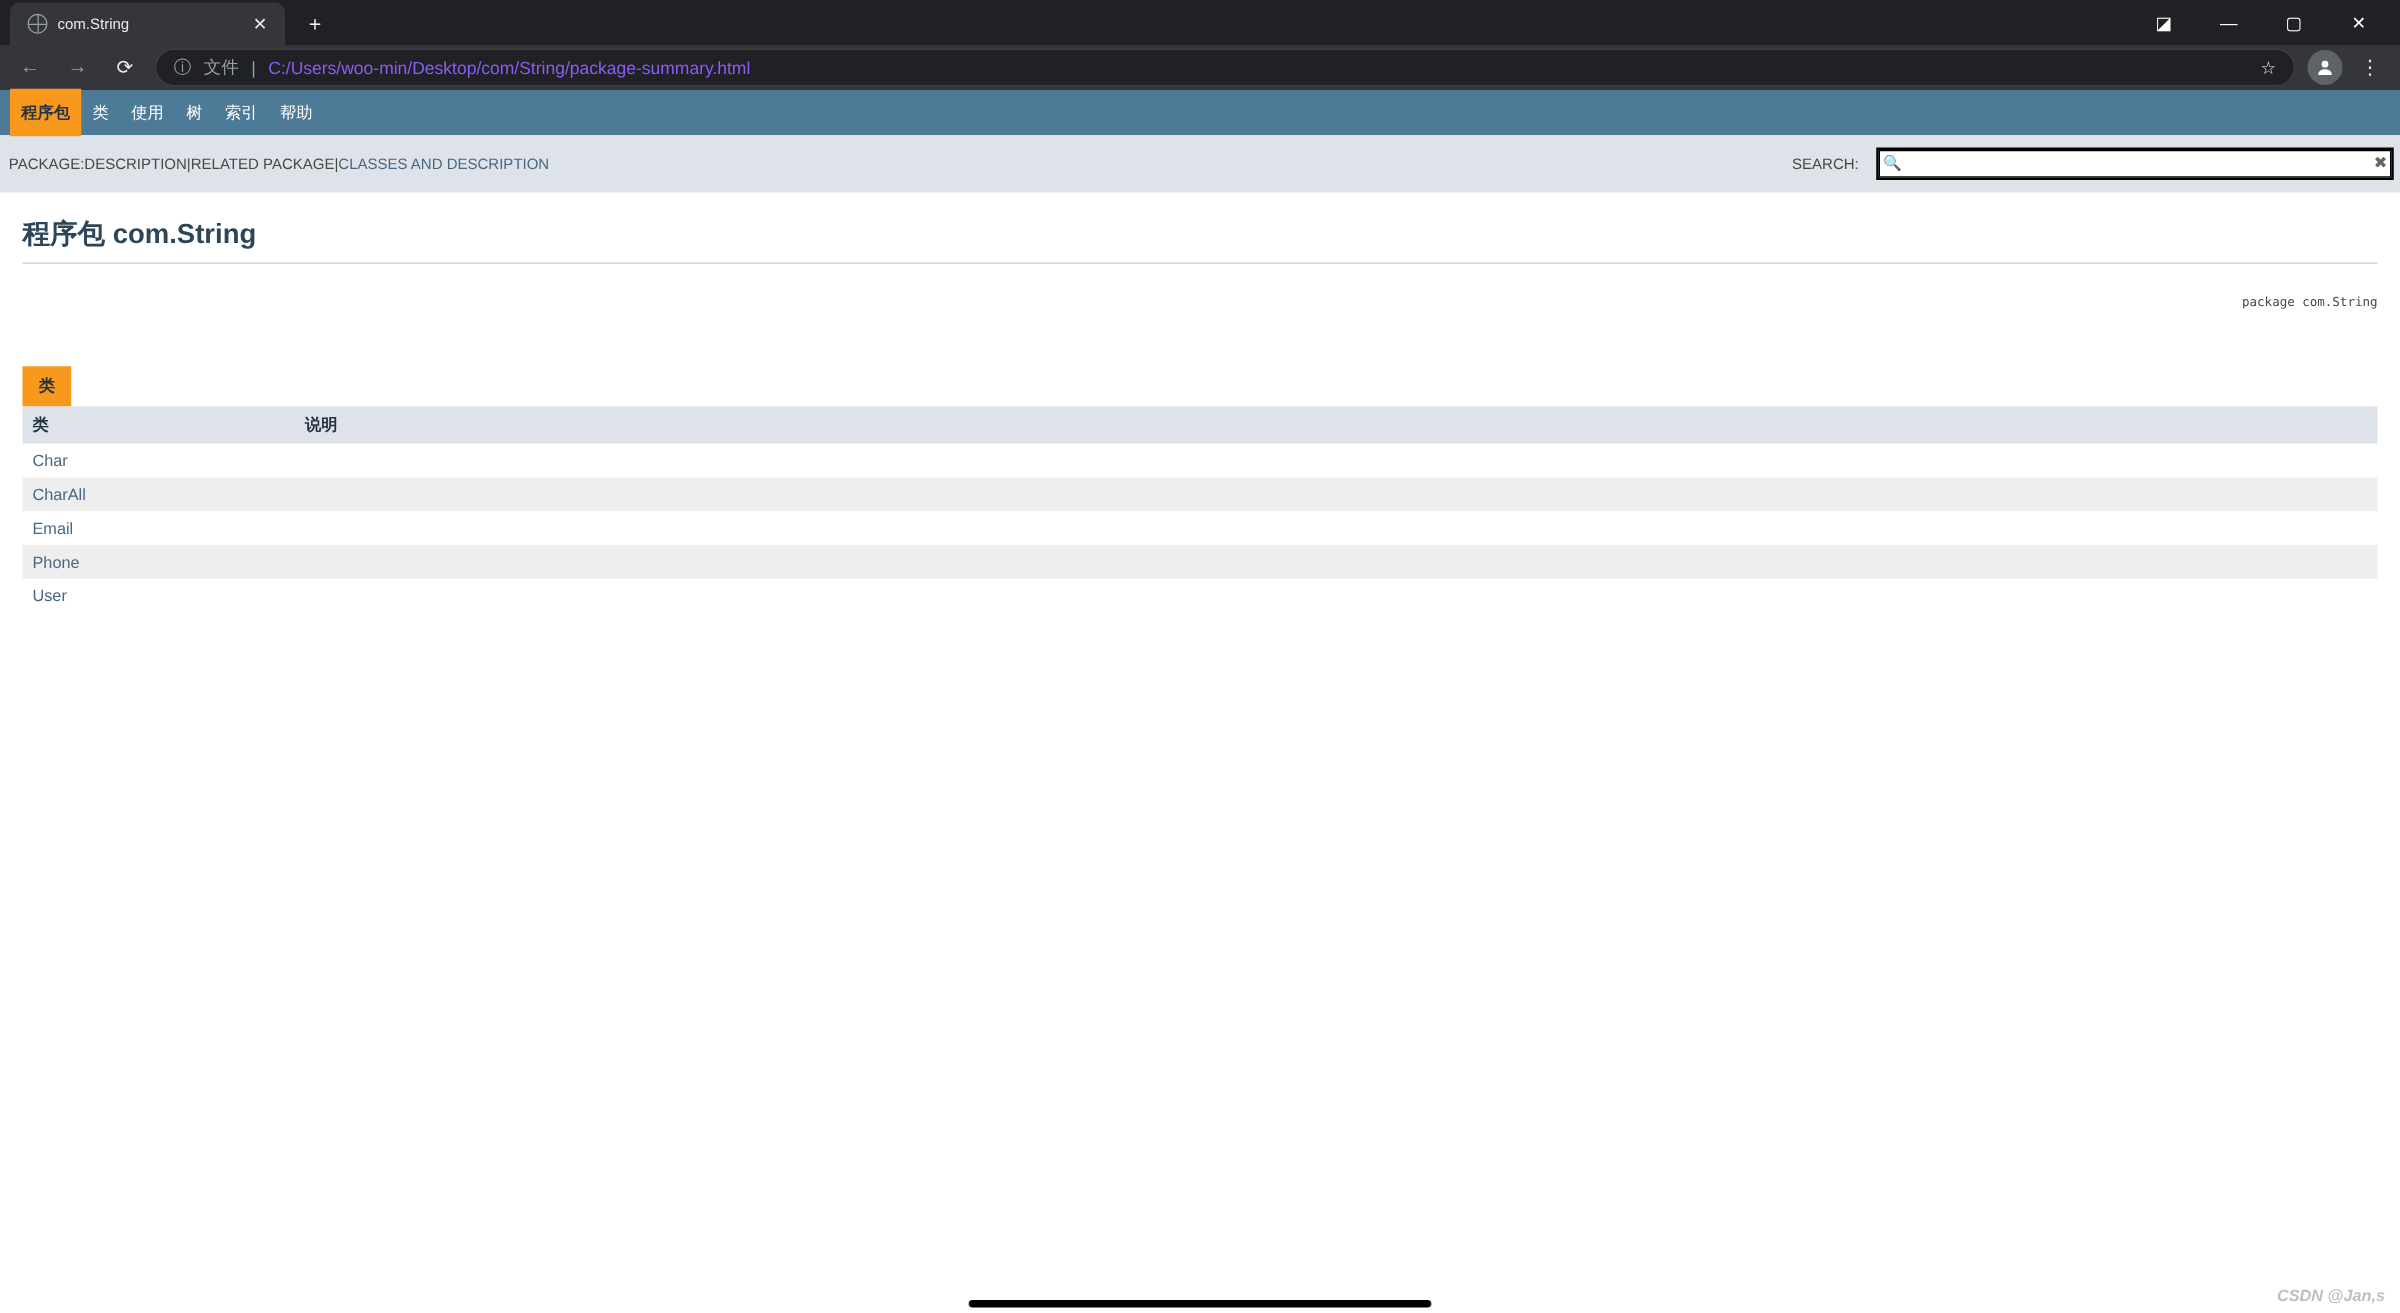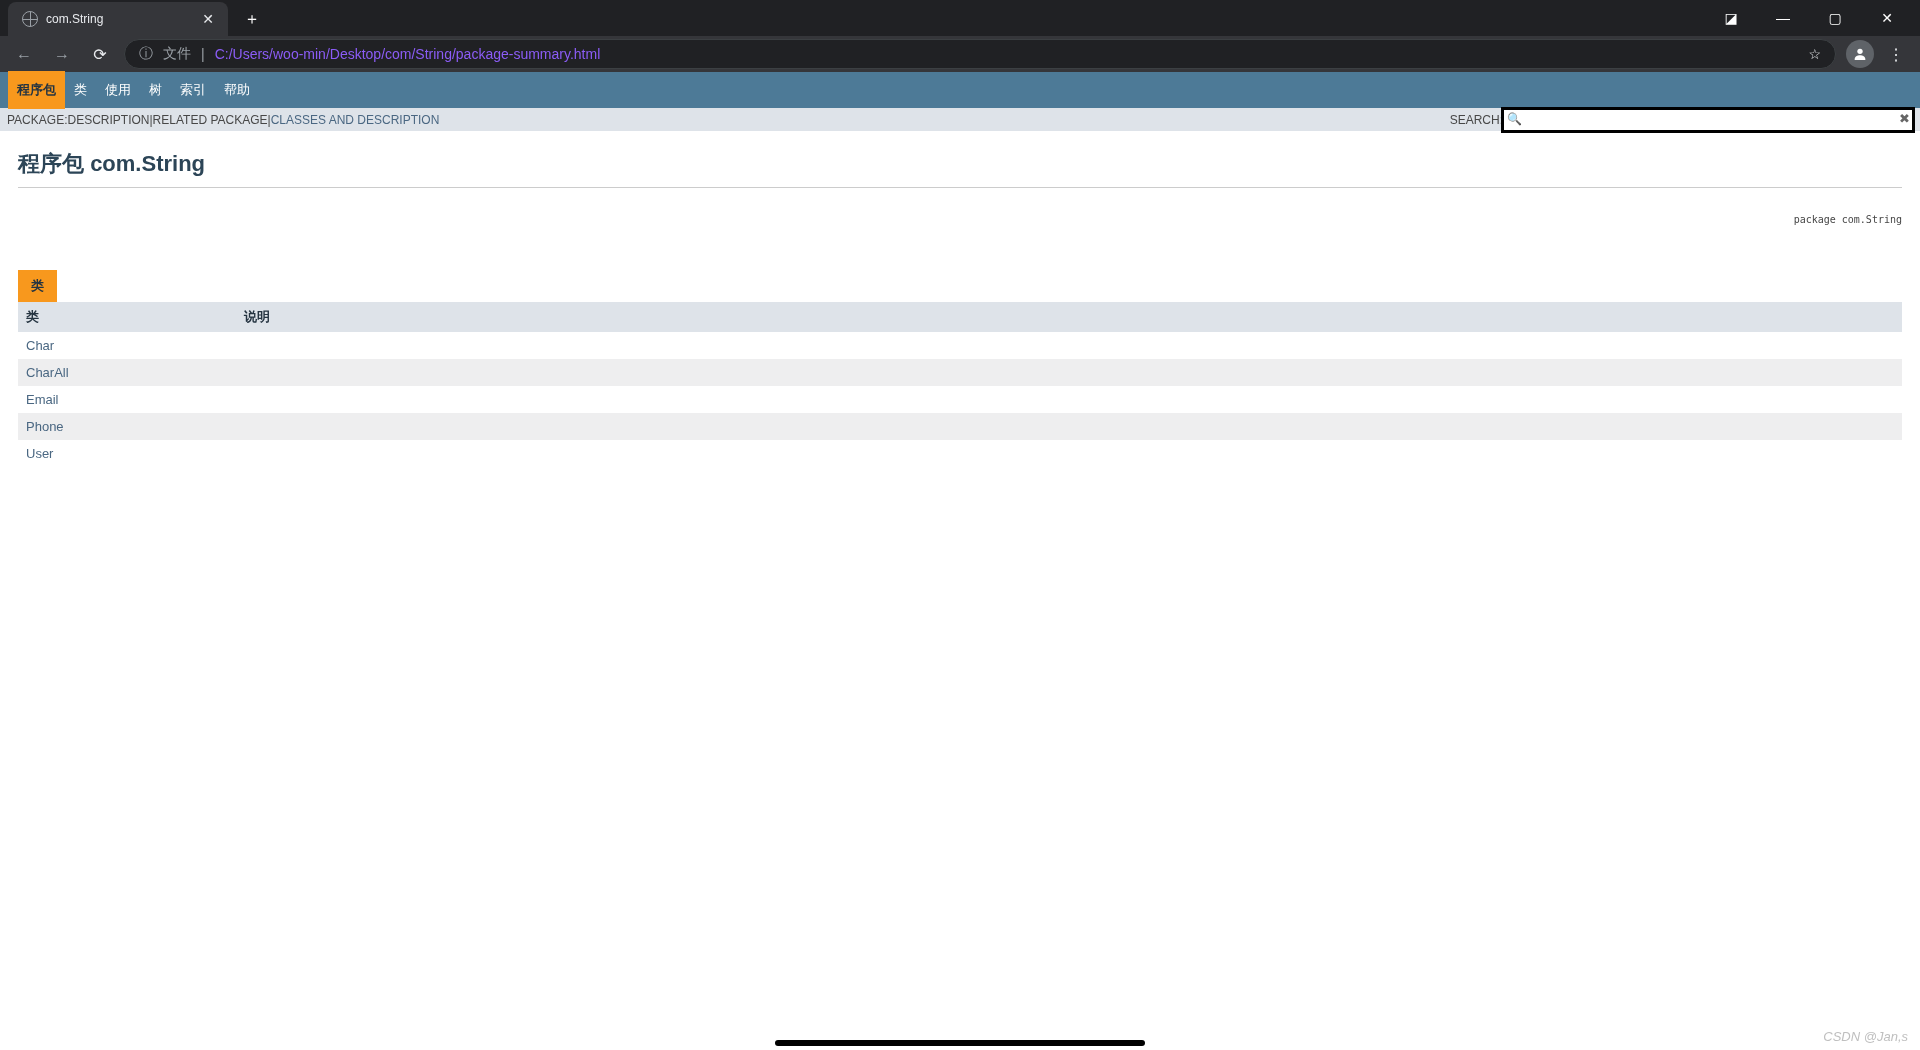--- a/index.html
+++ b/index.html
@@ -21,42 +21,42 @@
     .addrbar { flex:1; display:flex; align-items:center; background:#202124; border:1px solid #3c4043; border-radius:16px; height:30px; padding:0 14px; color:#9aa0a6; font-size:14px; gap:10px; }
     .addrbar .url { color:#8b5cf6; }
     .right-icons { display:flex; align-items:center; gap:8px; }
     .circle-icon { width:28px; height:28px; border-radius:50%; display:flex; align-items:center; justify-content:center; }
     .profile-circle { background:#5f6368; color:#fff; }
     
     .javadoc-nav { background:#4d7a97; display:flex; align-items:center; height:36px; padding-left:8px; }
     .javadoc-nav .nav-item { color:#fff; font-size:13px; padding:10px 9px; cursor:pointer; white-space:nowrap; }
     .javadoc-nav .nav-item.selected { background:#f8981d; color:#253441; font-weight:bold; }
     
-    .sub-nav { background:#dee3e9; height:23px; display:flex; align-items:center; padding:0 7px; font-size:12px; color:#474747; }
+    .sub-nav { background:#dee3e9; height:46px; display:flex; align-items:center; padding:0 7px; font-size:12px; color:#474747; }
     .sub-nav .linklike { color:#4a6782; cursor:pointer; }
-    .sub-nav .search-block { margin-left:auto; display:flex; align-items:center; gap:0; }
+    .sub-nav .search-block { margin-left:auto; display:flex; align-items:center; gap:16px; }
     .sub-nav label { font-size:12px; }
     .search-wrap { position:relative; width:410px; height:22px; }
     .search-wrap .s-icon { position:absolute; left:4px; top:3px; font-size:12px; color:#4a6782; }
     .search-wrap .x-icon { position:absolute; right:3px; top:2px; font-size:13px; color:#666; cursor:pointer; }
     .search-input { width:100%; height:100%; border:1px solid #000; outline:2px solid #000; padding:0 20px; font-size:12px; background:#fff; }
     
     .content { padding:18px; }
     .pkg-title { color:#2c4557; font-size:22px; font-weight:bold; padding-bottom:8px; border-bottom:1px solid #ccc; margin-bottom:26px; }
     .pkg-decl { font-family:"DejaVu Sans Mono",Consolas,monospace; font-size:10px; color:#474747; margin-bottom:45px;text-align:right; }
     .tab-header { display:flex; }
     .type-tab { background:#f8981d; color:#253441; font-size:13px; font-weight:bold; padding:7px 13px; }
     .class-table { width:100%; border-collapse:collapse; font-size:13px; }
     .class-table thead th { text-align:left; background:#dee3e9; color:#253441; font-weight:bold; padding:6px 8px; }
     .class-table thead th:first-child { width:218px; }
     .class-table tbody tr:nth-child(odd) { background:#fff; }
     .class-table tbody tr:nth-child(even) { background:#eeeeef; }
     .class-table td { padding:6px 8px; }
     .class-link { color:#4a6782; font-weight:normal; cursor:pointer; }
-    .watermark { position:fixed; right:12px; bottom:6px; color:#bfbfbf; font-size:13px; font-style:italic; }
+    .watermark { position:fixed; right:12px; bottom:6px; color:#bfbfbf; font-size:13px; font-style:italic;font-weight:bold; }
     .taskbar { position:fixed; bottom:4px; left:50%; transform:translateX(-50%); width:370px; height:6px; background:#000; border-radius:3px; }
   </style>
 </head>
 <body>
 
 <div class="browser-top">
   <div class="tab-row">
     <div class="tab">
       <span class="globe"></span>
       <span>com.String</span>

